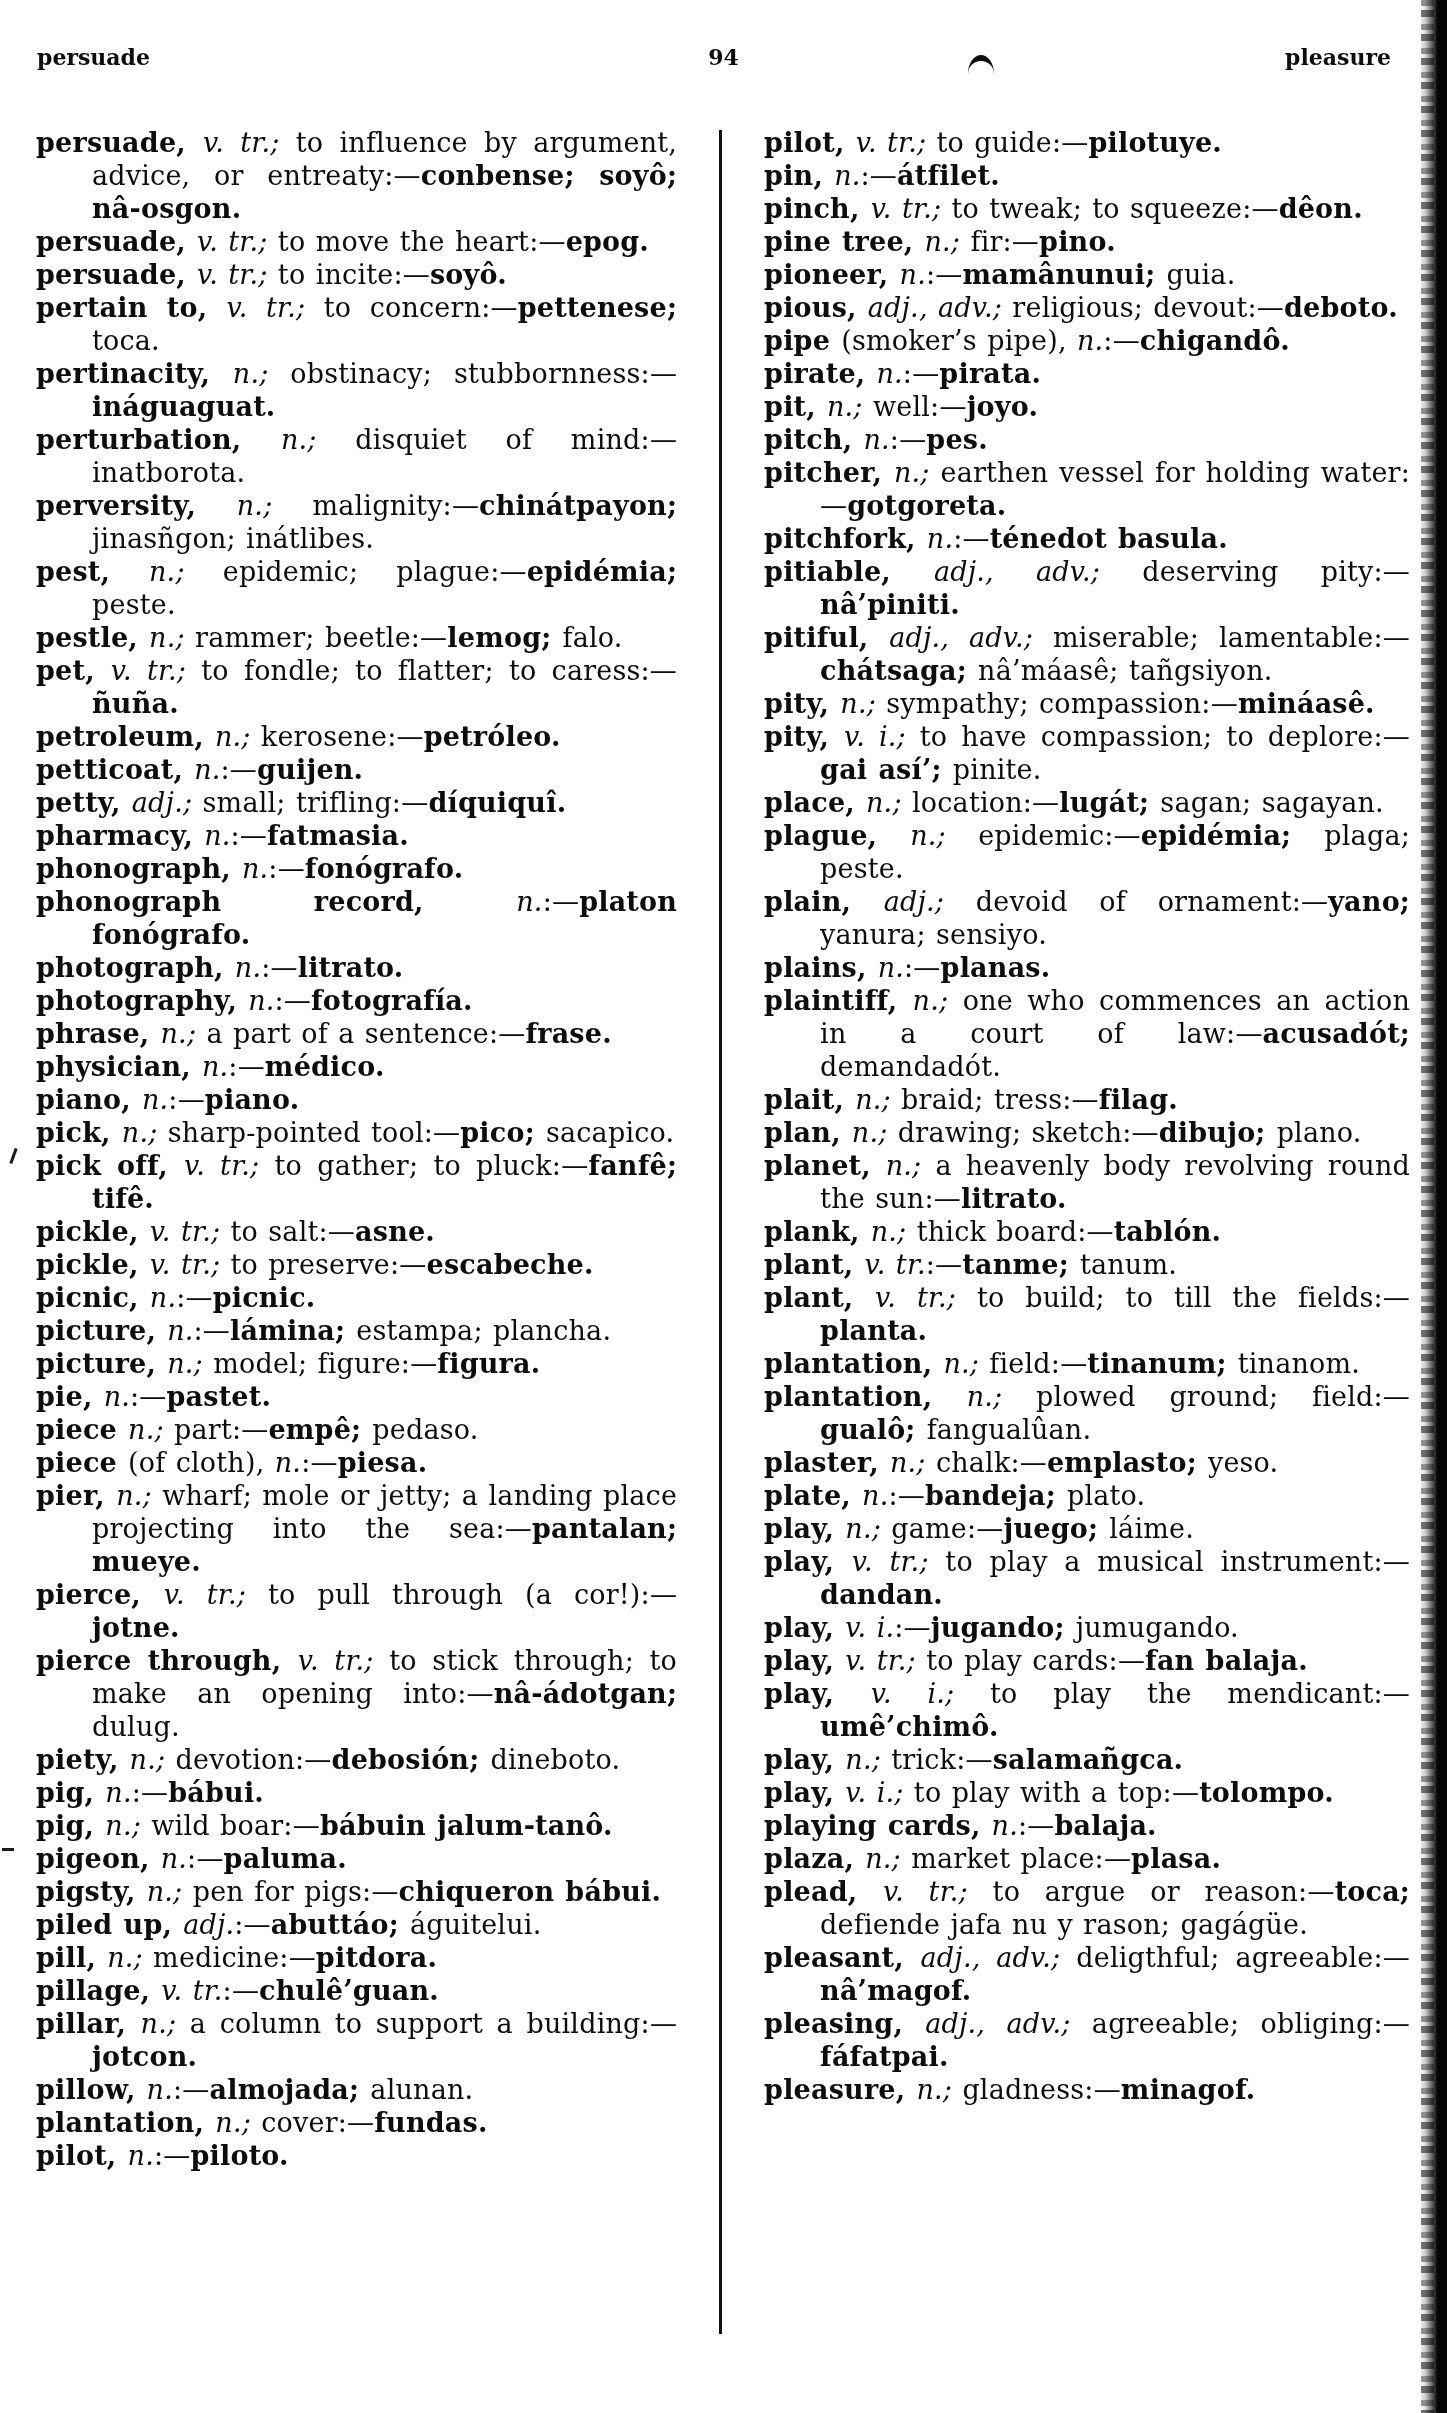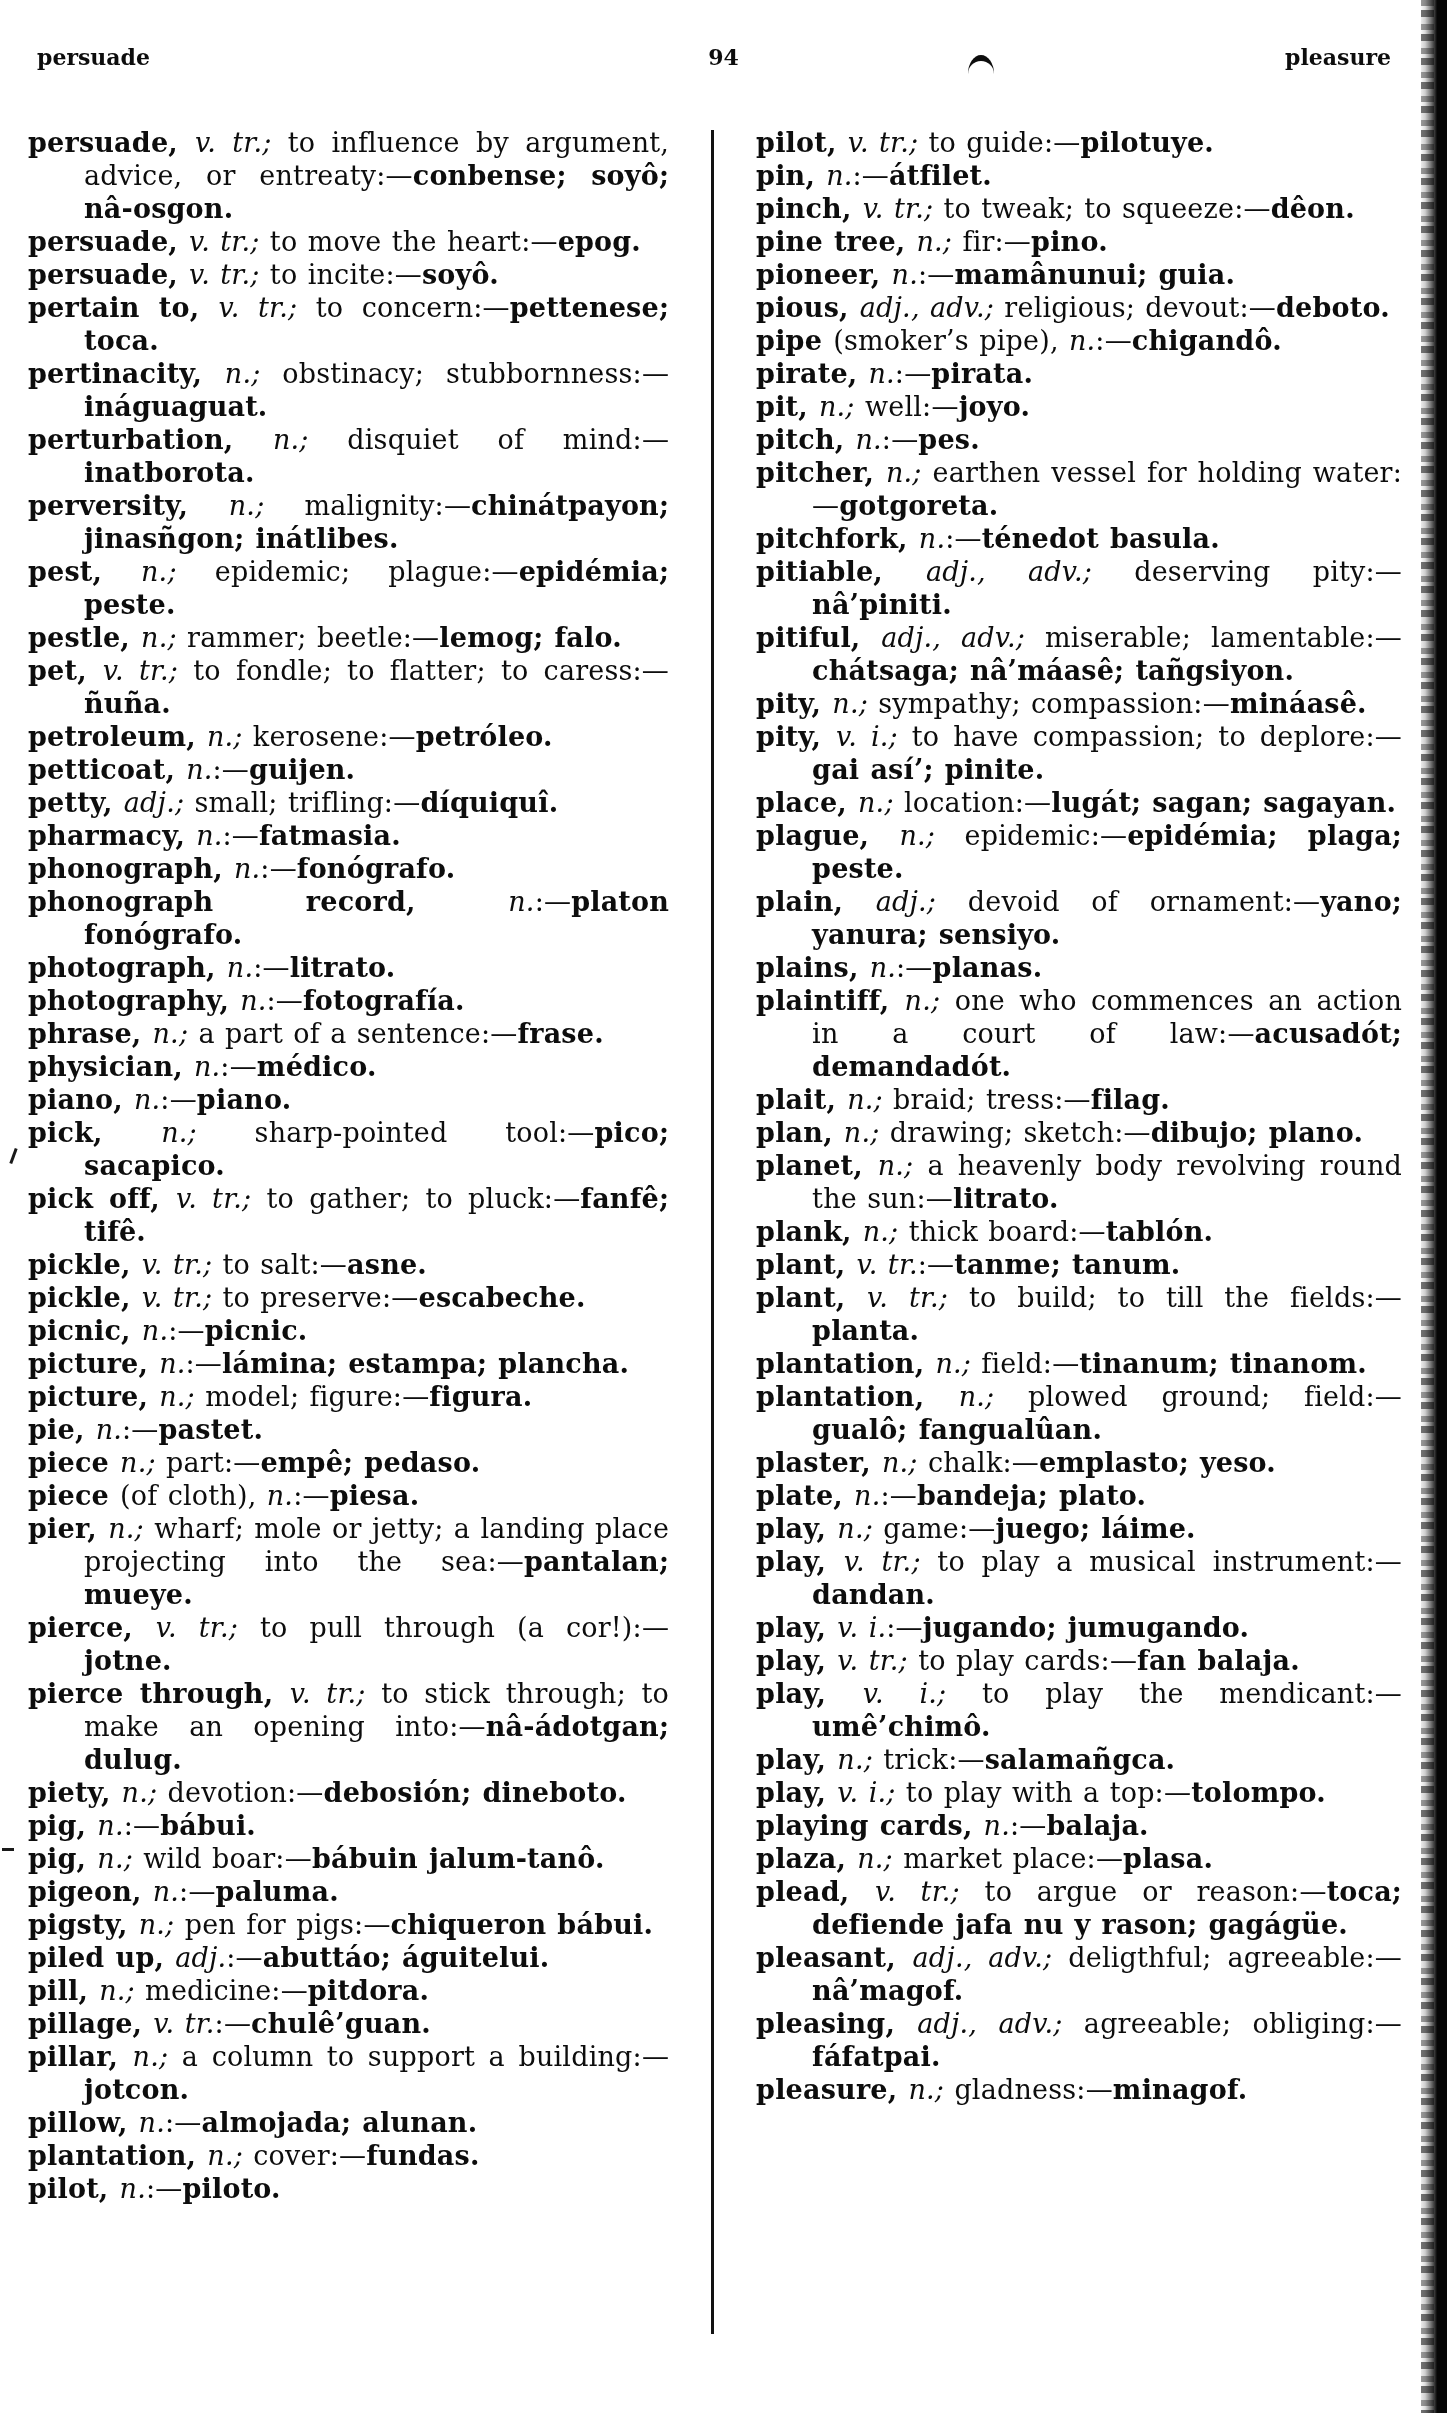--- a/index.html
+++ b/index.html
@@ -15,35 +15,35 @@
   .header{position:absolute;top:34px;left:0;width:100%;height:46px;font-size:22px;line-height:46px;font-weight:700;}
   .header .hleft{position:absolute;left:37px;}
   .header .hnum{position:absolute;left:50%;transform:translateX(-50%);}
   .header .hright{position:absolute;right:56px;}
   
   .smudge{
     position:absolute;left:968px;top:55px;width:26px;height:13px;
     border-top:6px solid #0d0d0d;border-radius:50% 50% 0 0 / 100% 100% 0 0;
   }
   
-  .columns{position:absolute;top:126px;left:28px;width:1374px;display:flex;gap:23px;}
+  .columns{position:absolute;top:126px;left:36px;width:1374px;display:flex;gap:23px;}
   .col{width:662px;}
   .col-right{width:667px;margin-left:64px;}
   .divider{position:absolute;left:683px;top:4px;width:3px;height:2204px;background:#121212;}
   .entry{
     margin:0;padding-left:56px;text-indent:-56px;
     font-size:27px;line-height:33px;
     text-align:justify;
     letter-spacing:0.2px;word-spacing:1.5px;
   }
   .seg-head{font-weight:700;}
   .seg-pos{font-style:italic;font-weight:400;}
   .seg-def{font-weight:400;}
   .seg-trans{font-weight:700;}
-  .seg-alt{font-weight:700;}
+  .seg-alt{font-weight:400;}
   
   .scan-edge{
     position:absolute;top:0;right:0;width:26px;height:2413px;
     background:linear-gradient(90deg, rgba(0,0,0,0) 0, rgba(0,0,0,0.12) 16%, rgba(0,0,0,0.5) 38%, #060606 62%);
   }
   .scan-edge::before{
     content:"";position:absolute;left:0;top:0;width:13px;height:100%;
     background:repeating-linear-gradient(180deg,
       rgba(0,0,0,0.40) 0 6px, rgba(0,0,0,0.02) 6px 10px,
       rgba(0,0,0,0.55) 10px 17px, rgba(0,0,0,0.08) 17px 24px);

